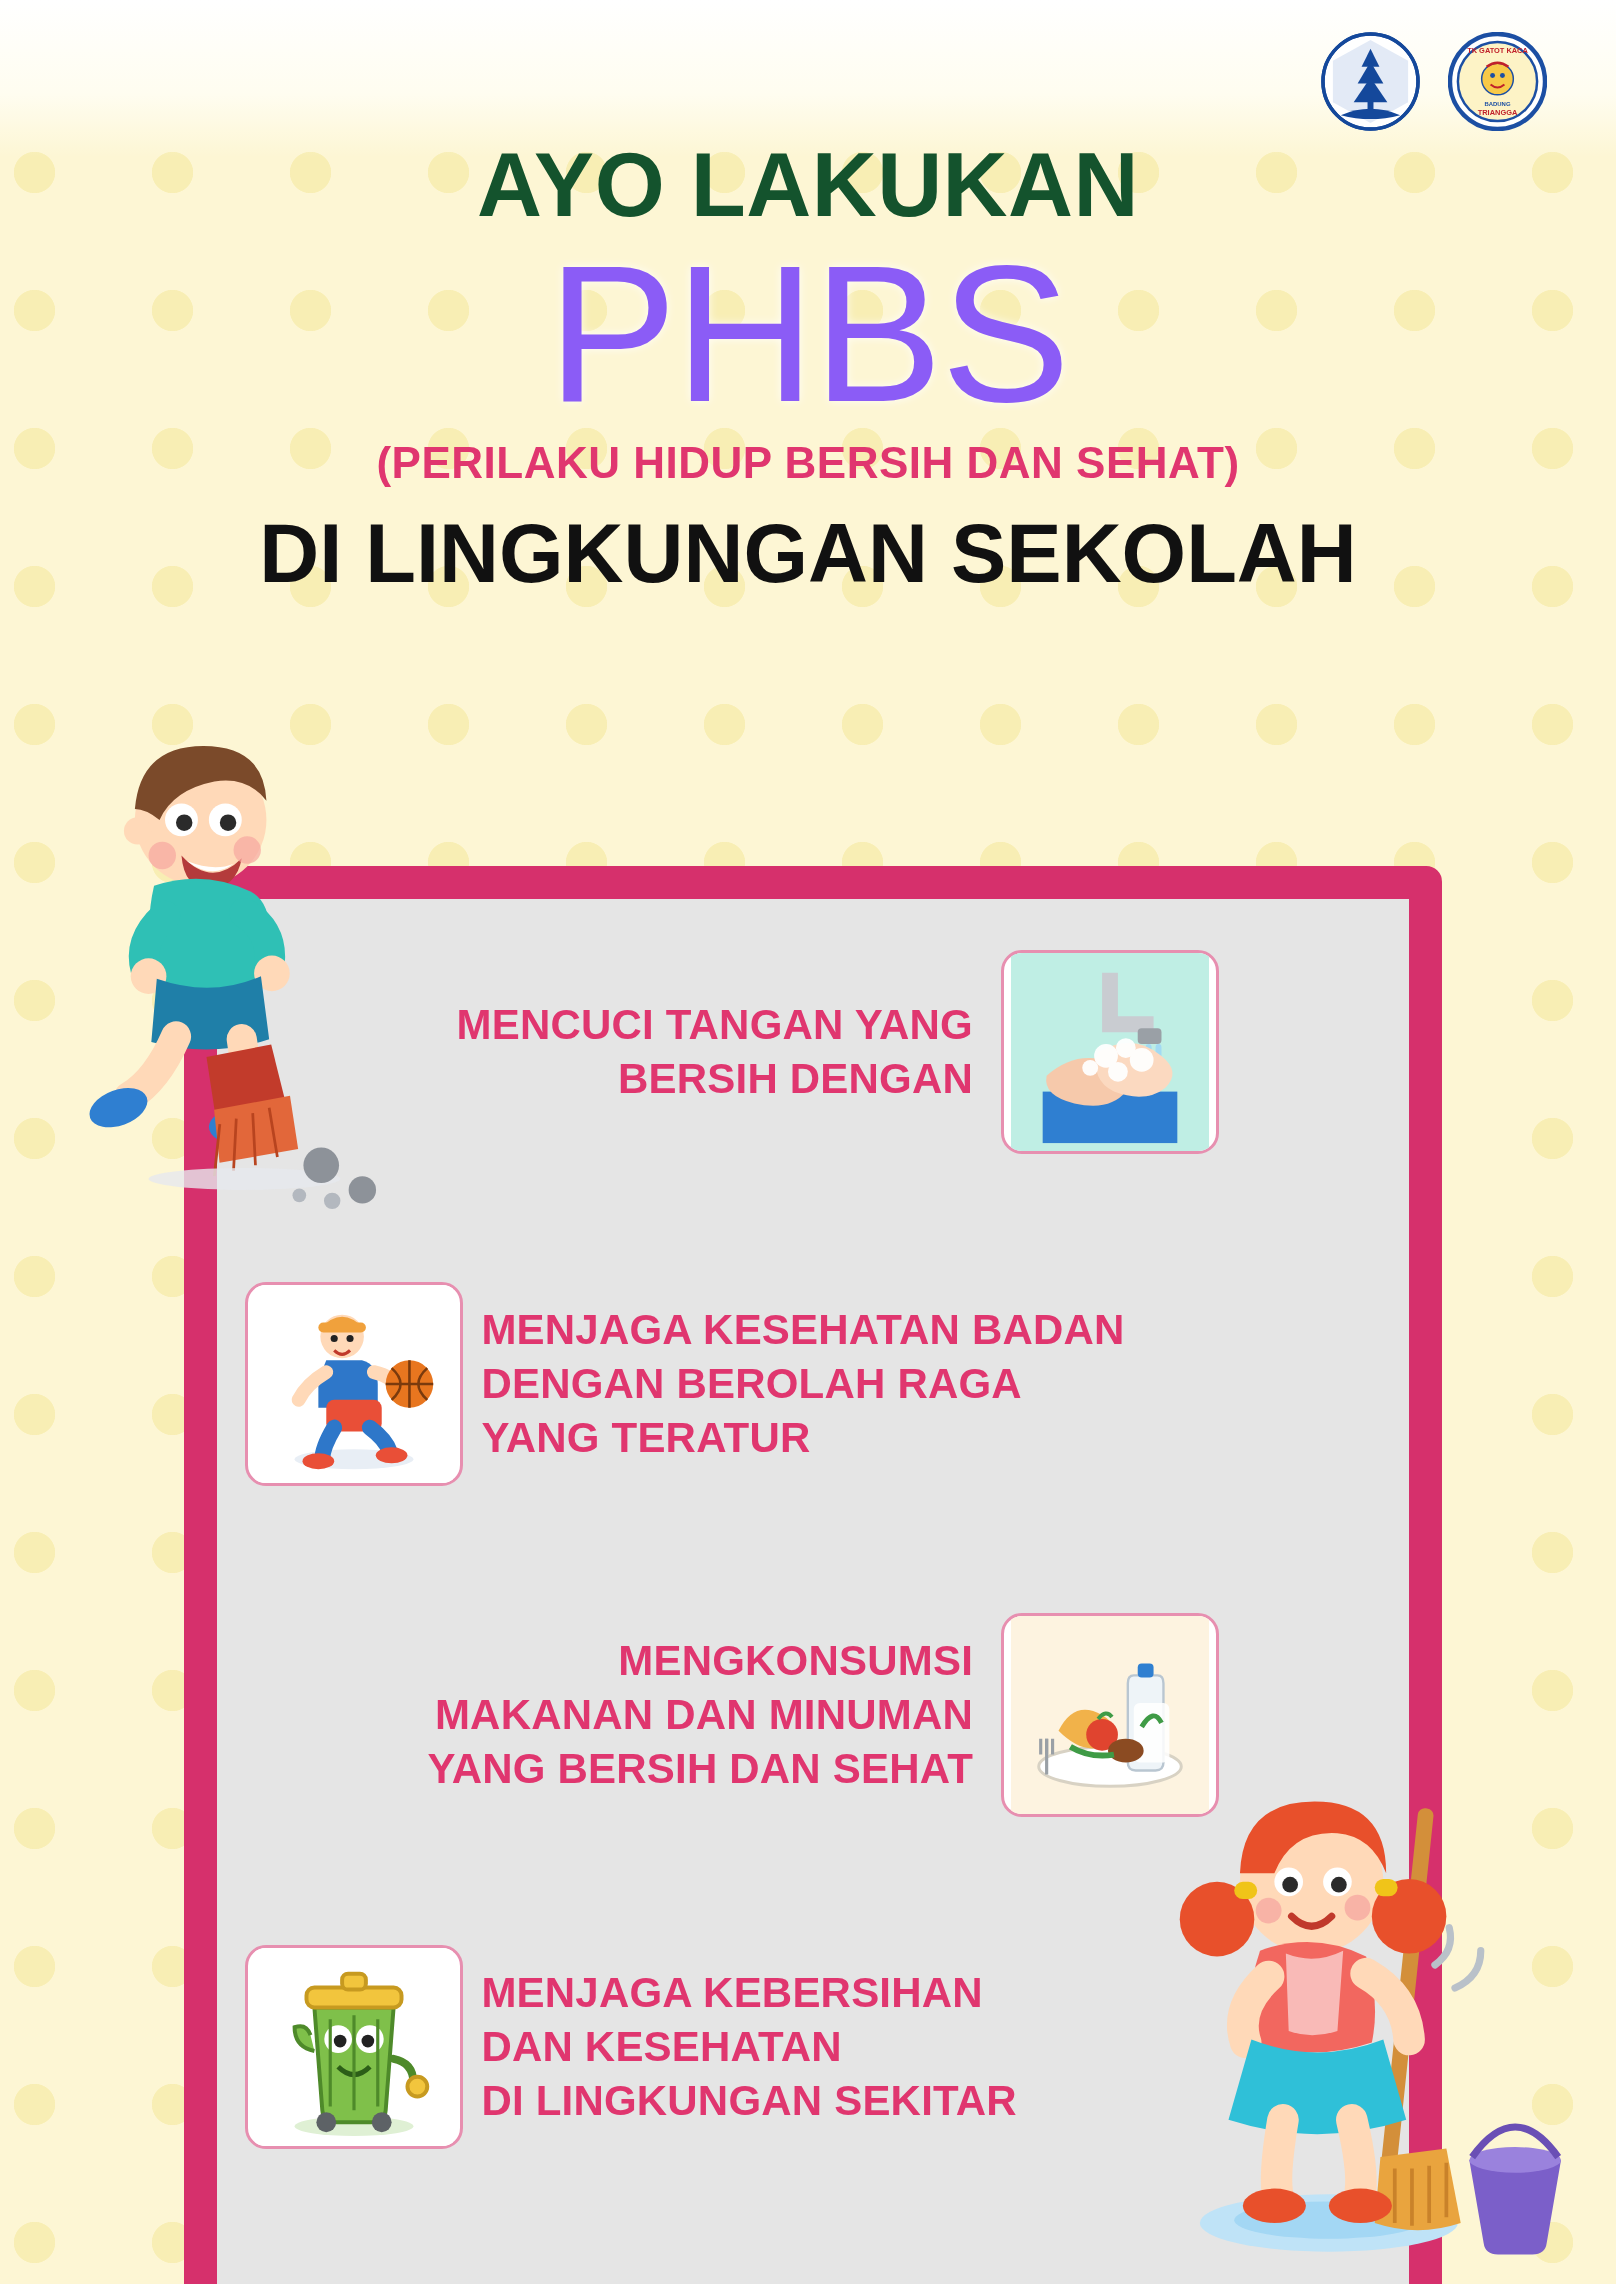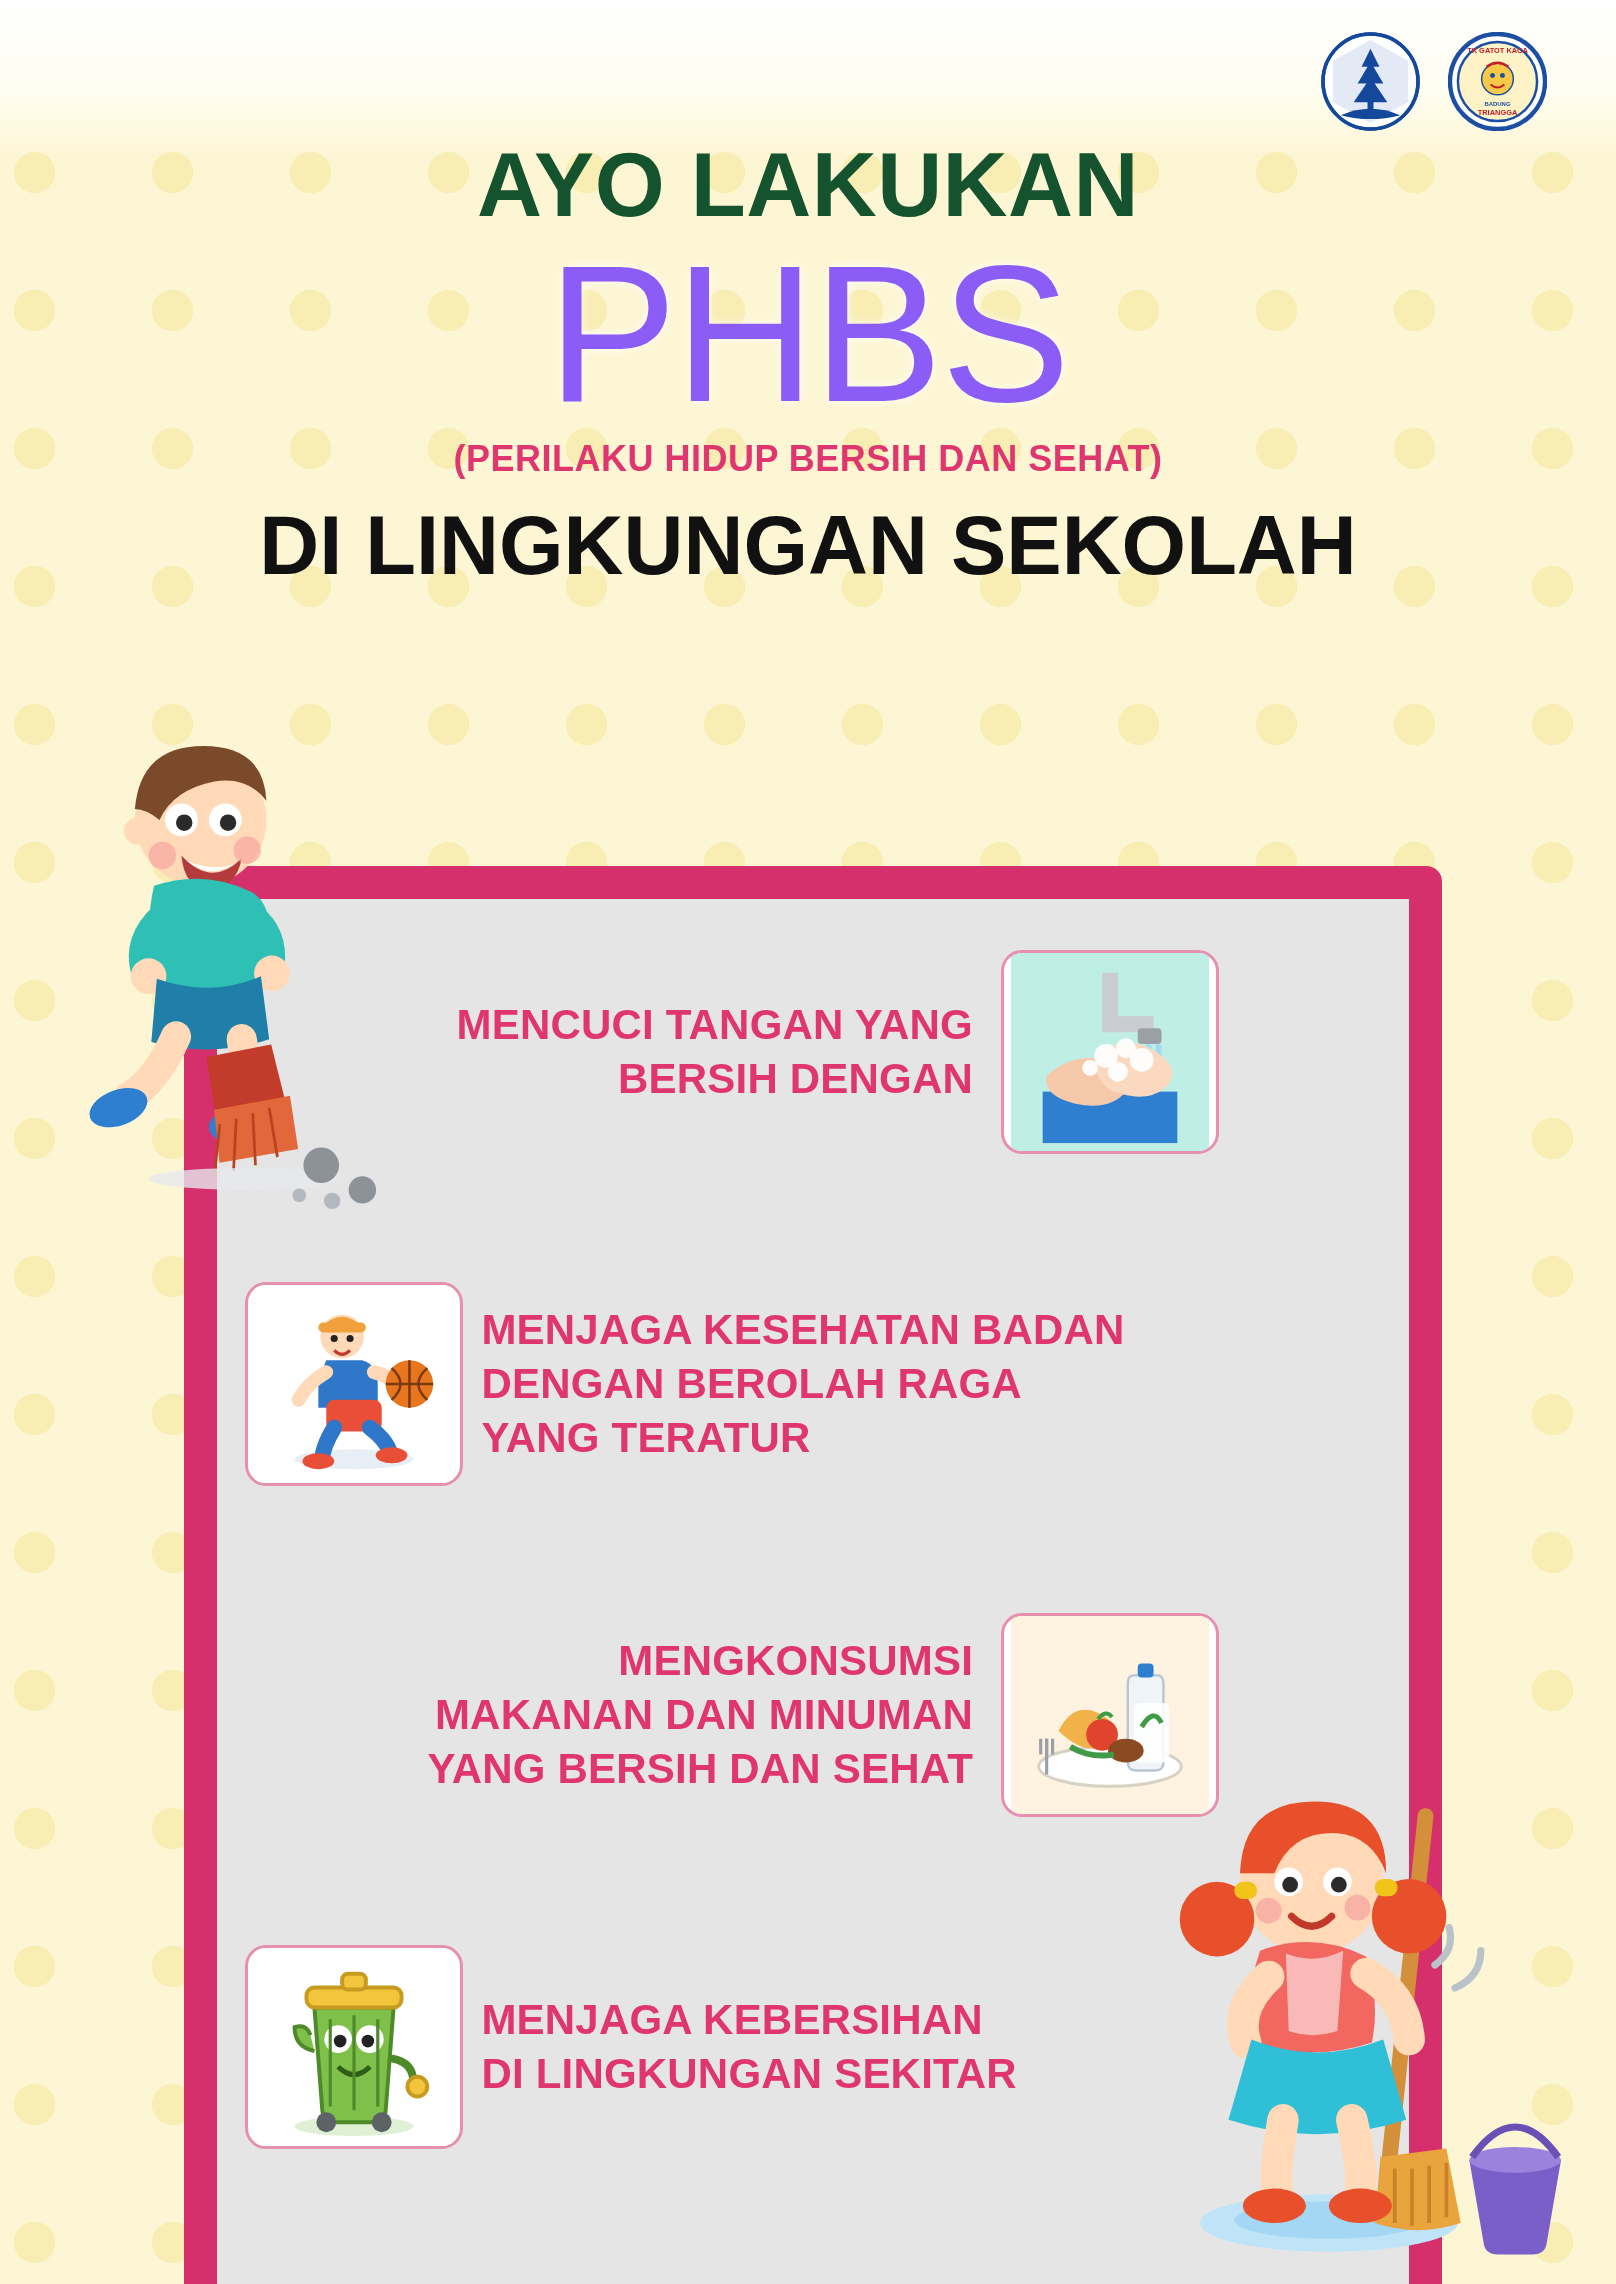--- a/index.html
+++ b/index.html
@@ -72,21 +72,21 @@
   .title-phbs {
     font-size: 194px;
     font-weight: normal;
     color: #8b5cf6;
     line-height: 0.95;
     margin: 9.2px 0 0 0;
     letter-spacing: -1.8px;
     text-shadow: 0 0 10px rgba(255,255,255,0.85);
   }
   .title-sub {
-    font-size: 36px;
+    font-size: 44px;
     font-weight: bold;
     color: #e0366f;
     margin: 12px 0 0 0;
     letter-spacing: 0.5px;
   }
   .title-bottom {
     font-size: 83px;
     font-weight: bold;
     color: #111111;
     margin: 18.4px 0 0 0;
@@ -326,20 +326,21 @@
           <circle cx="82" cy="70" r="5" fill="#f2c53d" stroke="#c79a20" stroke-width="2"></circle>
           <g stroke="#4e8a2a" stroke-width="1.6">
             <path d="M38 36 v44 M50 34 v48 M62 36 v44"></path>
           </g>
           <circle cx="36" cy="88" r="5" fill="#5d6266"></circle>
           <circle cx="64" cy="88" r="5" fill="#5d6266"></circle>
         </svg>
       </div>
       <div class="row-text">
         <div>MENJAGA KEBERSIHAN</div>
+        <div>DAN KESEHATAN</div>
         <div>DI LINGKUNGAN SEKITAR</div>
       </div>
     </div>
 
   </div>
 </div>
 
 <div class="boy">
   <svg viewBox="0 0 300 370">
 

